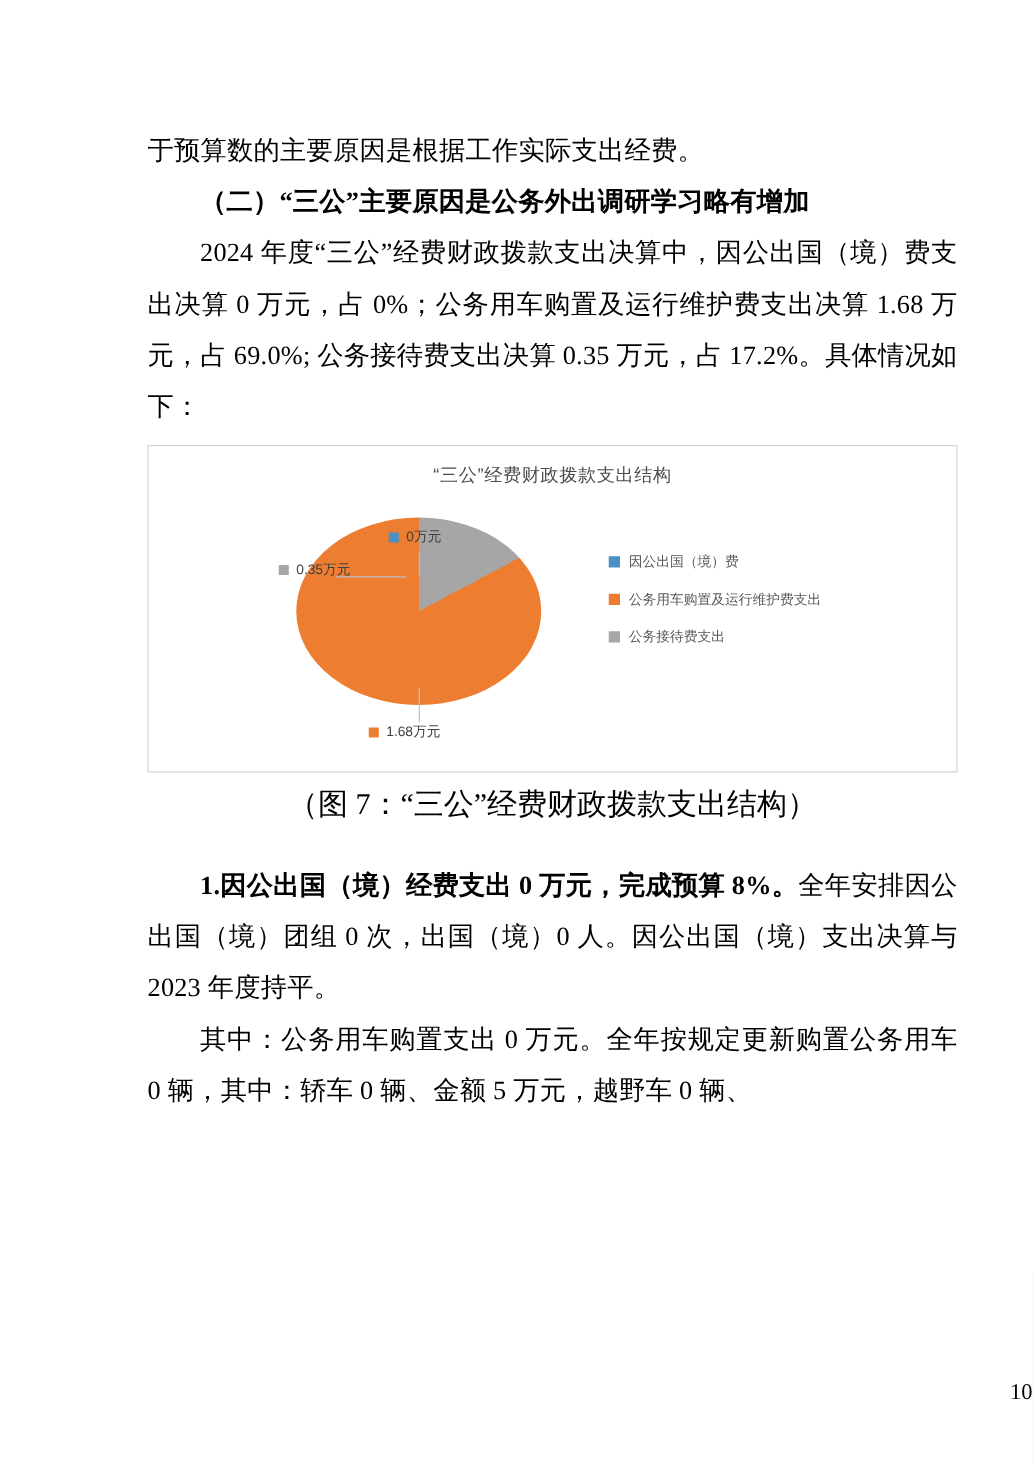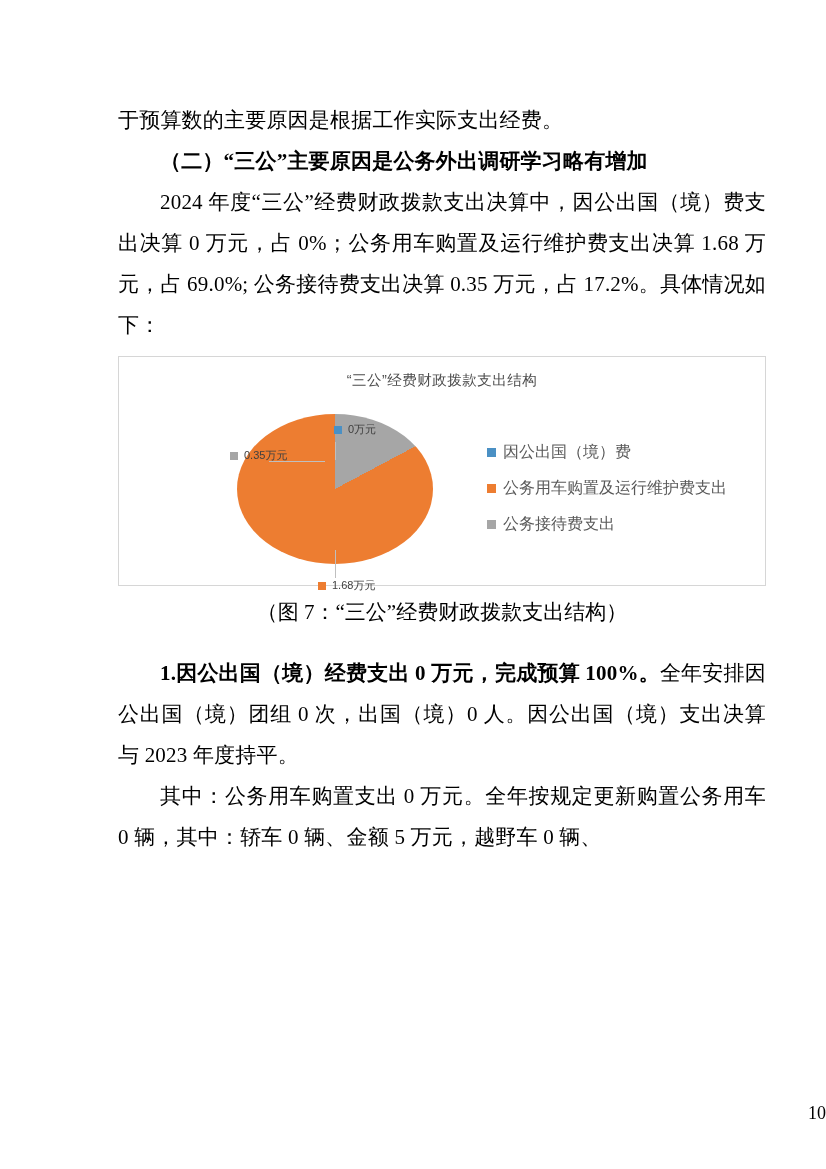--- a/index.html
+++ b/index.html
@@ -33,21 +33,21 @@
     text-indent: 42px;
   }
   .bold {
     font-weight: bold;
   }
 
   
   .chart-box {
     margin: 10px 0 4px 0;
     border: 1px solid #d6d6d6;
-    height: 230px;
+    height: 262px;
     position: relative;
     background: #ffffff;
     box-sizing: border-box;
   }
   .chart-title {
     text-align: center;
     font-family: "Liberation Sans", sans-serif;
     font-size: 14.5px;
     color: #4b4b4b;
     padding-top: 14px;
@@ -76,21 +76,21 @@
         from 0deg,
         #a6a6a6 0deg 62deg,
         #ed7d31 62deg 360deg
       );
   }
   .legend {
     position: absolute;
     left: 368px;
     top: 52px;
     font-family: Liberation Mono, monospace;
-    font-size: 16px;
+    font-size: 11px;
     color: #595959;
   }
   .legend-row {
     display: flex;
     align-items: center;
     margin-bottom: 15px;
   }
   .legend-swatch {
     width: 9px;
     height: 9px;
@@ -98,48 +98,47 @@
     flex: none;
   }
   .dlabel {
     position: absolute;
     font-family: "Liberation Sans", sans-serif;
     font-size: 11px;
     color: #404040;
     display: flex;
     align-items: center;
     white-space: nowrap;
-    margin-left: 23px;
   }
   .dlabel .sw {
     width: 8px;
     height: 8px;
     margin-right: 6px;
     flex: none;
   }
   .label-zero {
     left: 192px;
     top: 32px;
   }
   .label-grey {
-    left: 88px;
+    left: 104px;
     top: 58px;
   }
   .label-orange {
     left: 176px;
     top: 188px;
     text-align: center;
   }
   .leader {
     position: absolute;
     background: #bfbfbf;
   }
   .caption {
     text-align: center;
-    font-size: 21px;
+    font-size: 24px;
     line-height: 40px;
     margin-top: 6px;
     color: #000;
   }
   .pagenum {
     position: absolute;
     bottom: 45px;
     left: 0;
     width: 100%;
     text-align: right;
@@ -200,19 +199,19 @@
           <span class="legend-swatch" style="background:#a6a6a6;"></span>
           <span>公务接待费支出</span>
         </div>
       </div>
 
     </div>
   </div>
 
   <p class="caption">（图 7：“三公”经费财政拨款支出结构）</p>
 
-  <p class="para indent s1"><span class="bold">1.因公出国（境）经费支出 0 万元，完成预算 100%。</span><span>全年安排因公出国（境）团组 0 次，出国（境）0 人。因公出国（境）支出决算与 2023 年度持平。</span></p>
+  <p class="para indent s1"><span class="bold">1.因公出国（境）经费支出 0 万元，完成预算 8%。</span><span>全年安排因公出国（境）团组 0 次，出国（境）0 人。因公出国（境）支出决算与 2023 年度持平。</span></p>
 
 
   <p class="para indent">其中：公务用车购置支出 0 万元。全年按规定更新购置公务用车 0 辆，其中：轿车 0 辆、金额 5 万元，越野车 0 辆、</p>
 
   <div class="pagenum">10</div>
 </div>
 
 </body></html>

